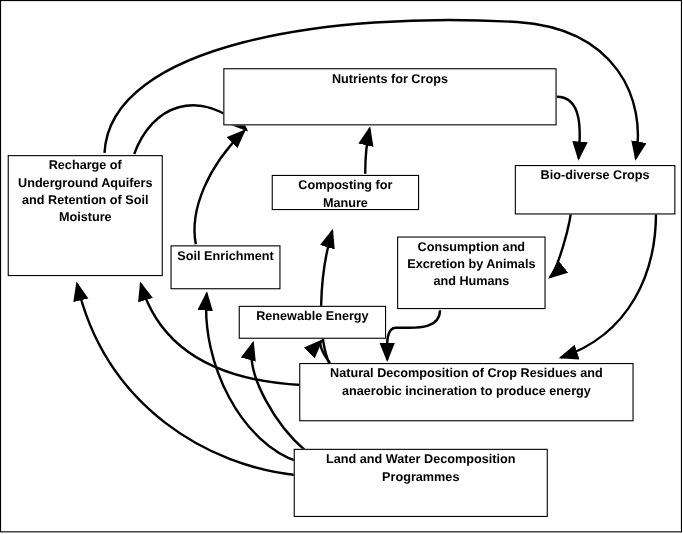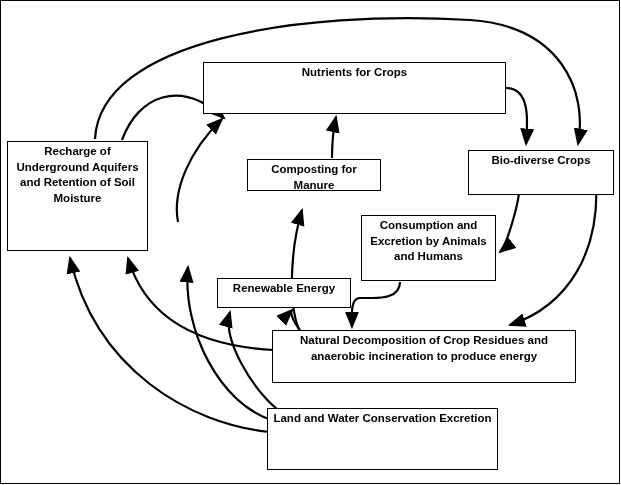--- a/index.html
+++ b/index.html
@@ -112,30 +112,33 @@
   </div>
 
   <div class="node" id="n-recharge">
     <span>Recharge of Underground Aquifers and Retention of Soil Moisture</span>
   </div>
 
   <div class="node" id="n-composting">
     <span>Composting for Manure</span>
   </div>
 
+  <div class="node" id="n-soil">
+    <span>Soil Enrichment</span>
+  </div>
 
   <div class="node" id="n-consumption">
     <span>Consumption and Excretion by Animals and Humans</span>
   </div>
 
   <div class="node" id="n-renewable">
     <span>Renewable Energy</span>
   </div>
 
   <div class="node" id="n-natural">
     <span>Natural Decomposition of Crop Residues and anaerobic incineration to produce energy</span>
   </div>
 
   <div class="node" id="n-land">
-    <span>Land and Water Conservation Excretion</span>
+    <span>Land and Water Decomposition Programmes</span>
   </div>
 
 </div>
 
 </body></html>

